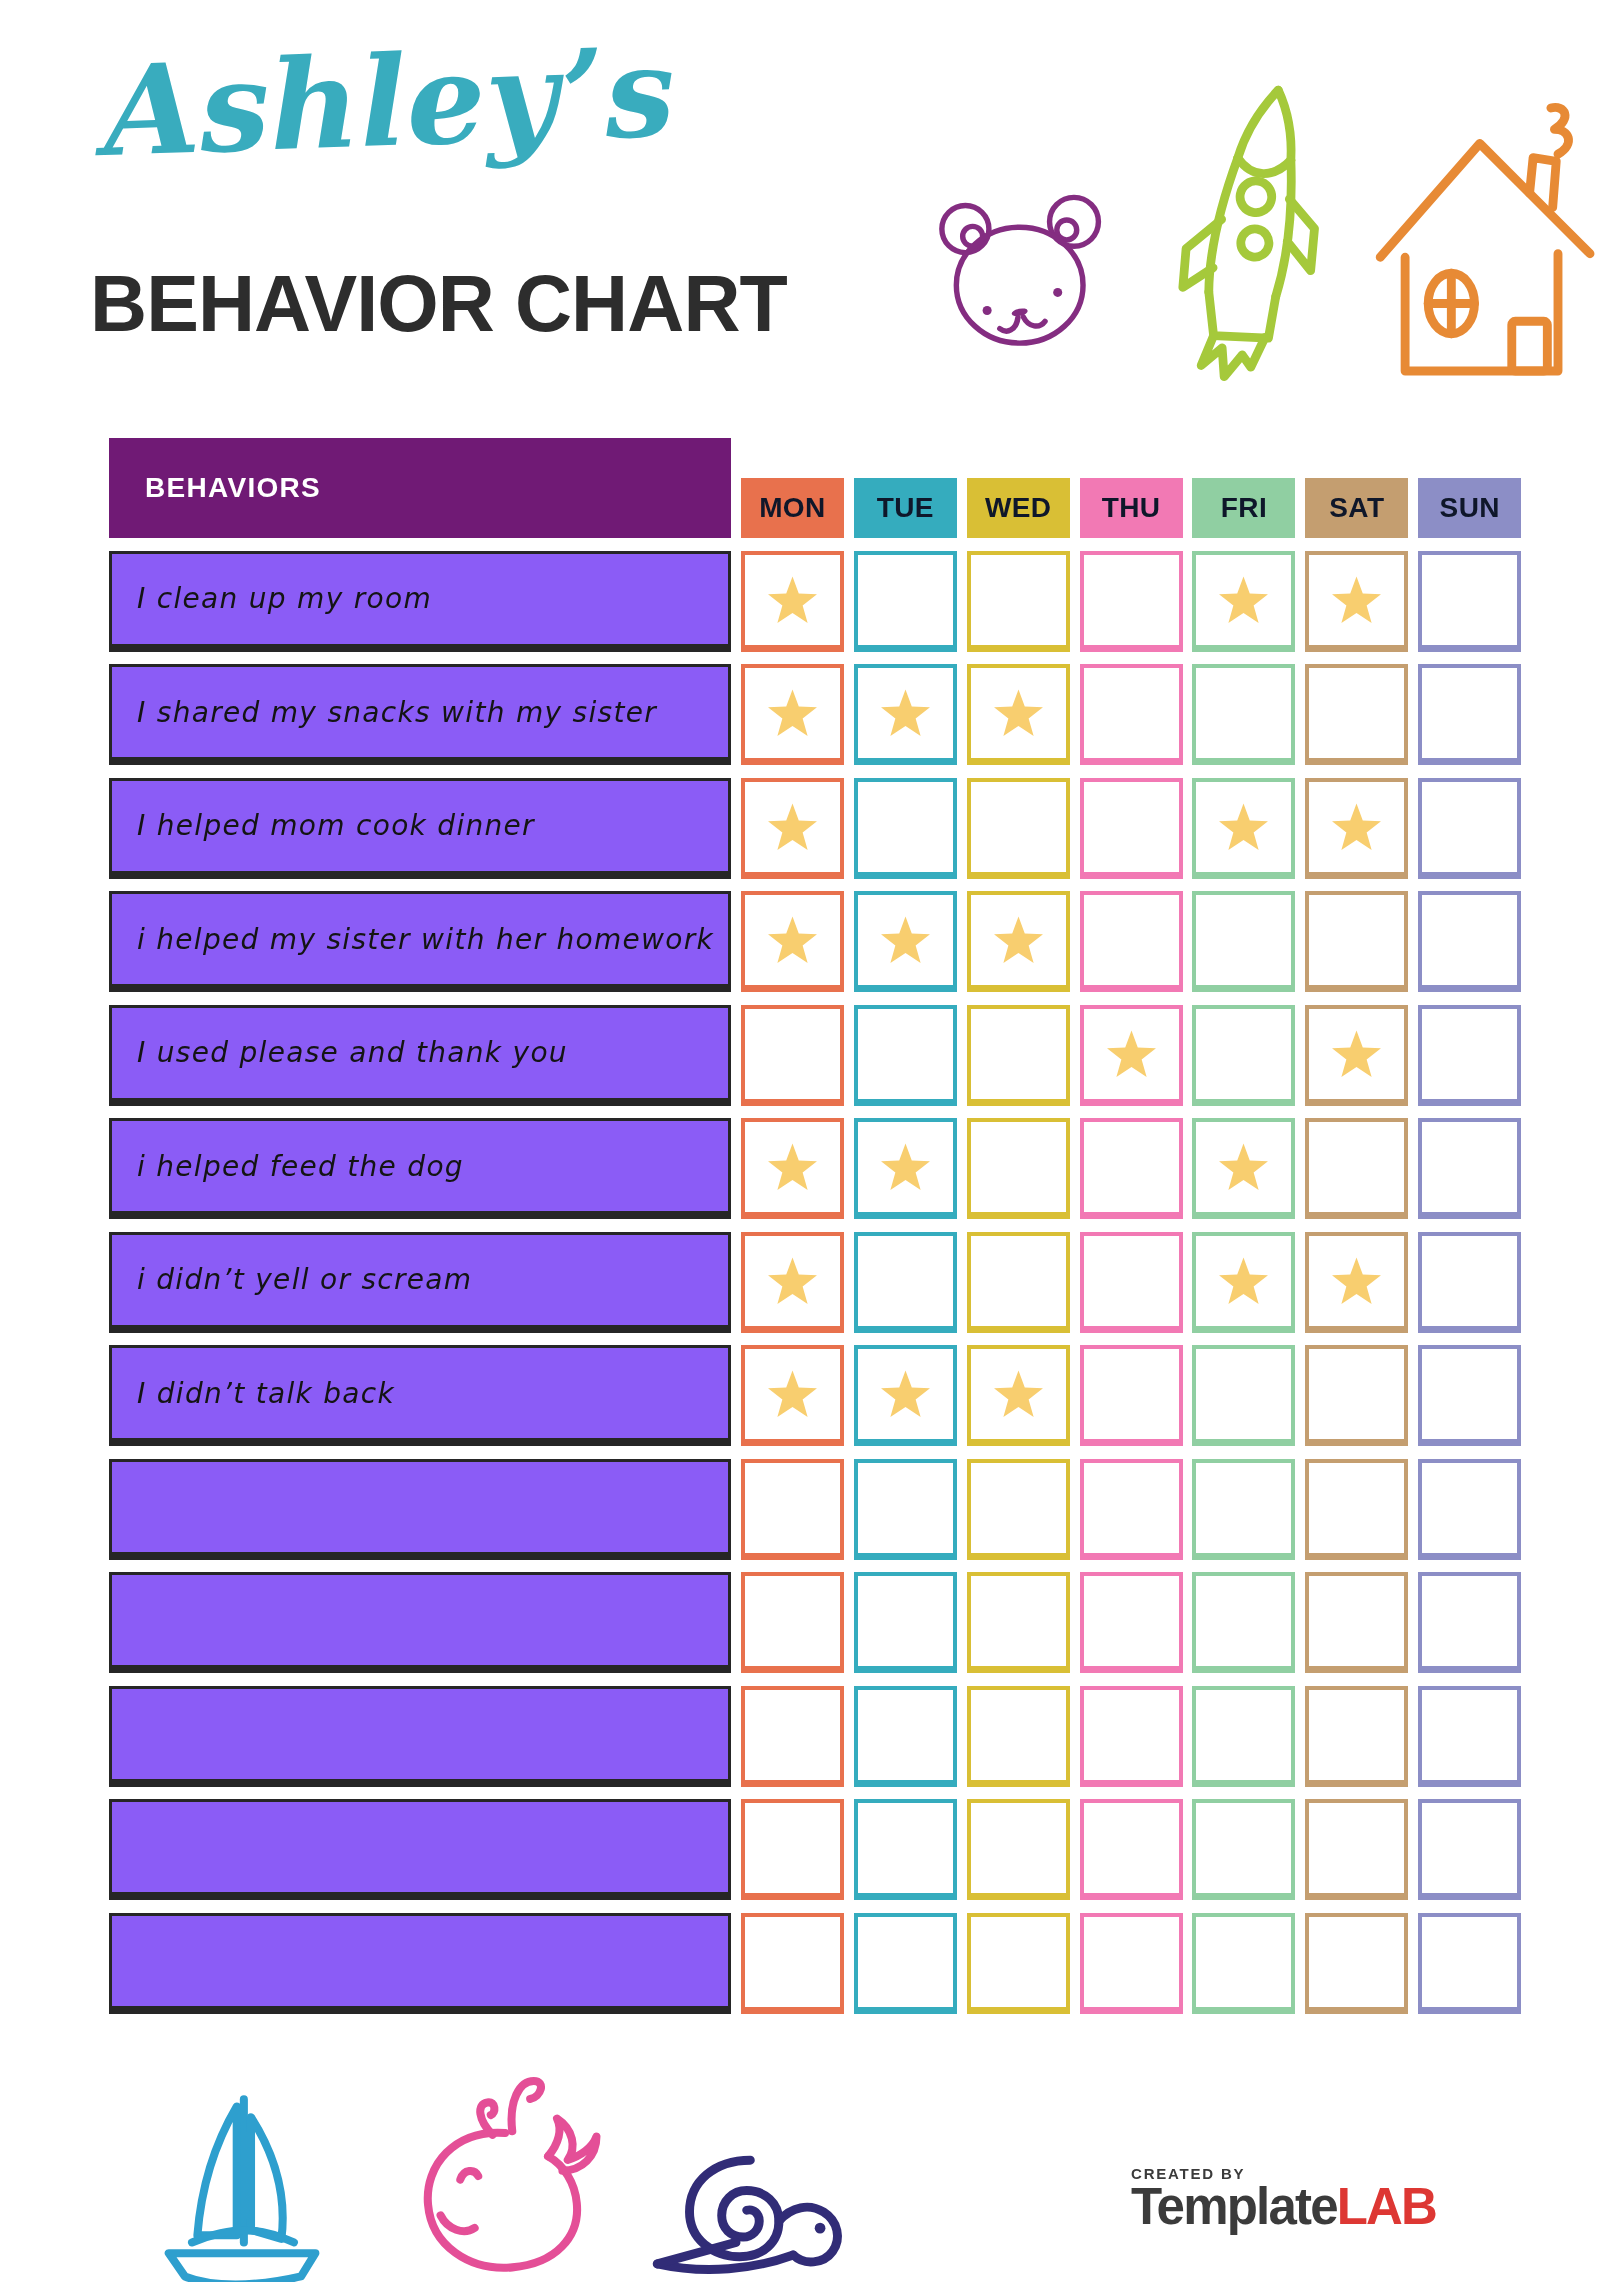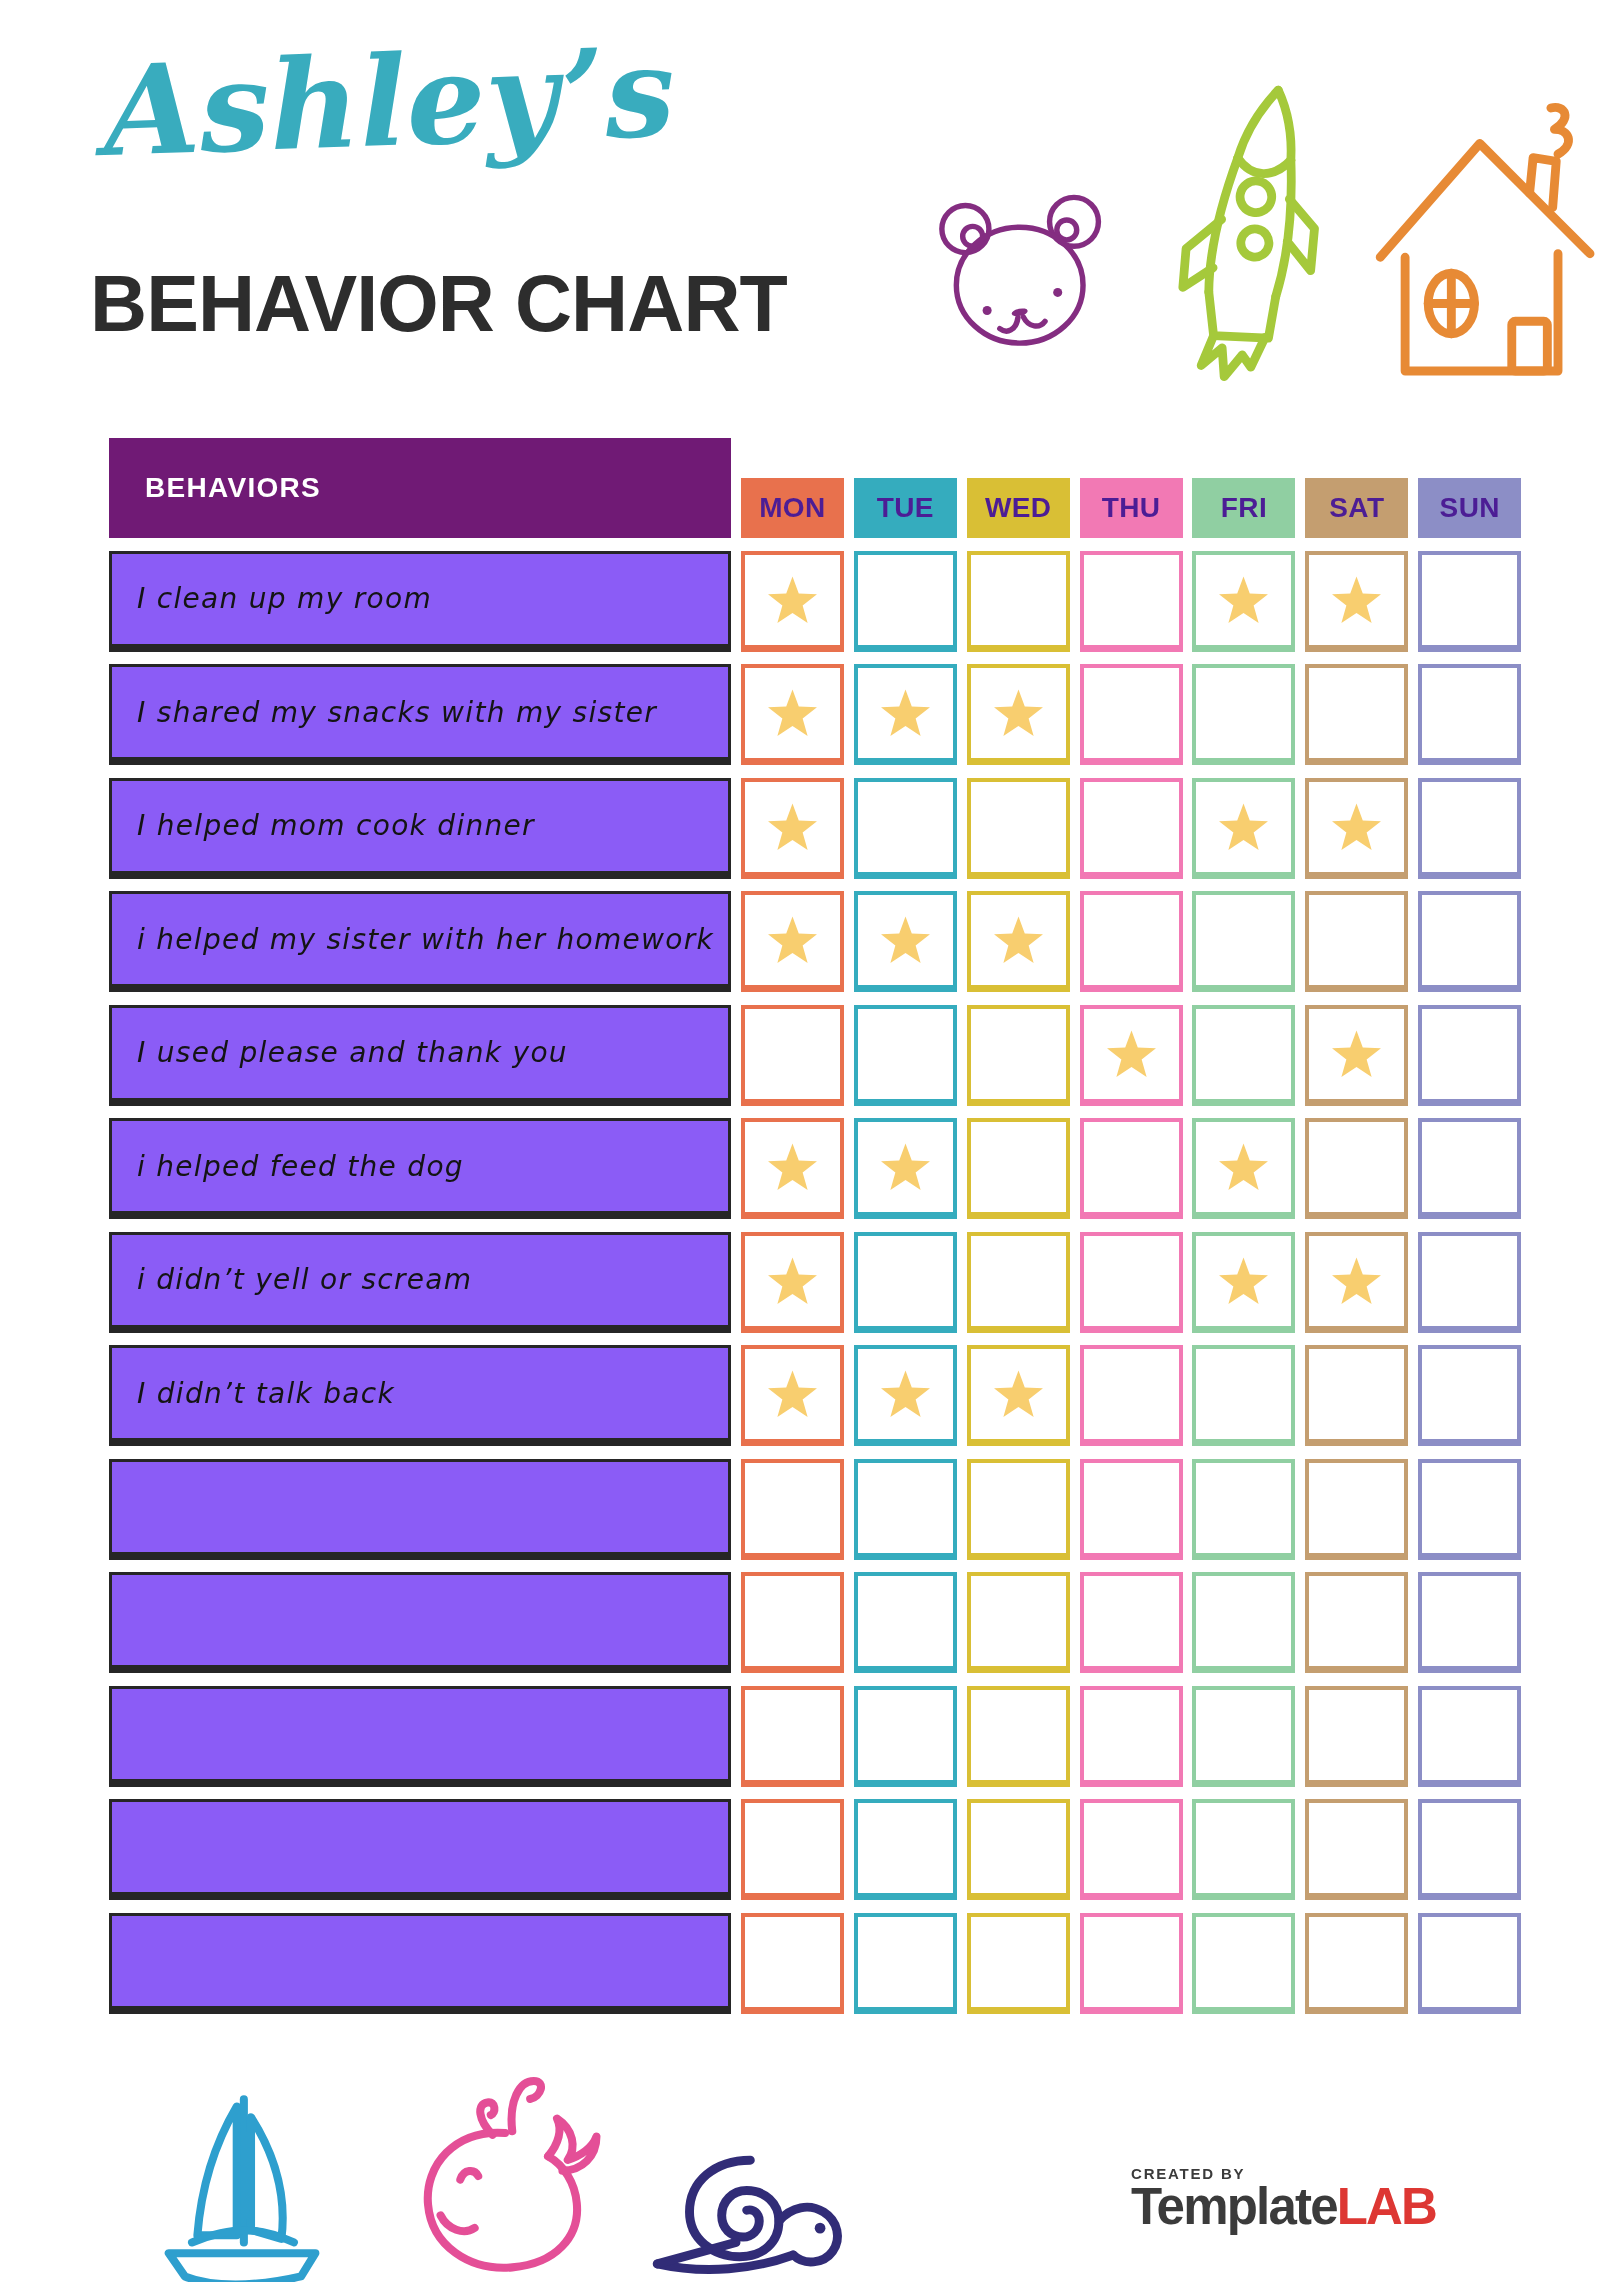--- a/index.html
+++ b/index.html
@@ -22,21 +22,21 @@
   .d-whale{left:394px;top:2072px;width:215px;height:208px;}
   .d-snail{left:643px;top:2153px;width:220px;height:127px;}
 
   
   .chart{position:absolute;left:109px;top:438px;display:grid;
     grid-template-columns:622px repeat(7,103px);
     grid-template-rows:100px repeat(13,101px);
     column-gap:9.9px;row-gap:12.5px;}
   .corner{color:#ffffff;display:flex;align-items:center;padding-left:36px;
     font-size:28px;font-weight:700;letter-spacing:1.3px;}
-  .day-header{display:flex;align-items:center;justify-content:center;color:#4c1d95;
+  .day-header{display:flex;align-items:center;justify-content:center;color:#0f172a;
     font-size:28px;font-weight:600;letter-spacing:0.4px;margin-top:40px;}
   .behavior-cell{background:#8b5cf6;border:3.6px solid #262626;border-bottom-width:8px;
     display:flex;align-items:center;padding:0 9px 0 25px;box-sizing:border-box;}
   .behavior-text{font-family:"DejaVu Sans",sans-serif;font-style:italic;font-size:28px;
     letter-spacing:1.3px;color:#141414;white-space:nowrap;}
   .day-cell{background:#ffffff;border:4.5px solid;border-bottom-width:7.2px;
     display:flex;align-items:center;justify-content:center;box-sizing:border-box;}
   .star{width:57px;height:56px;}
 
   

